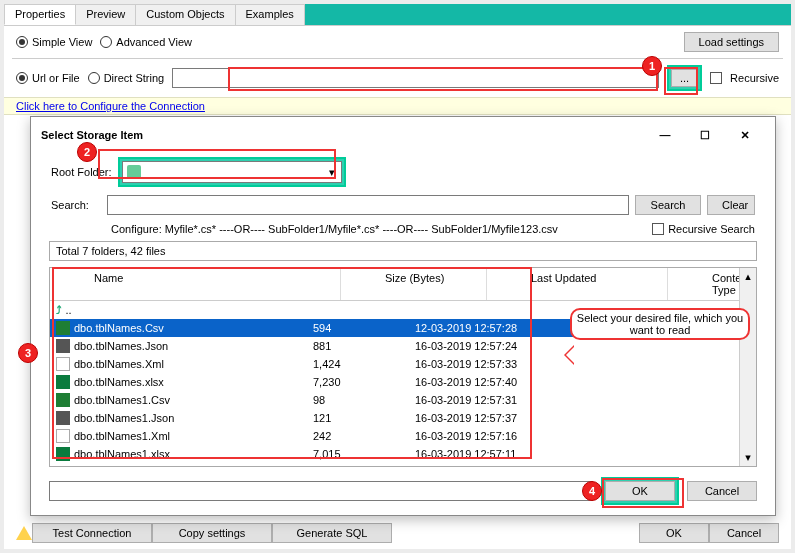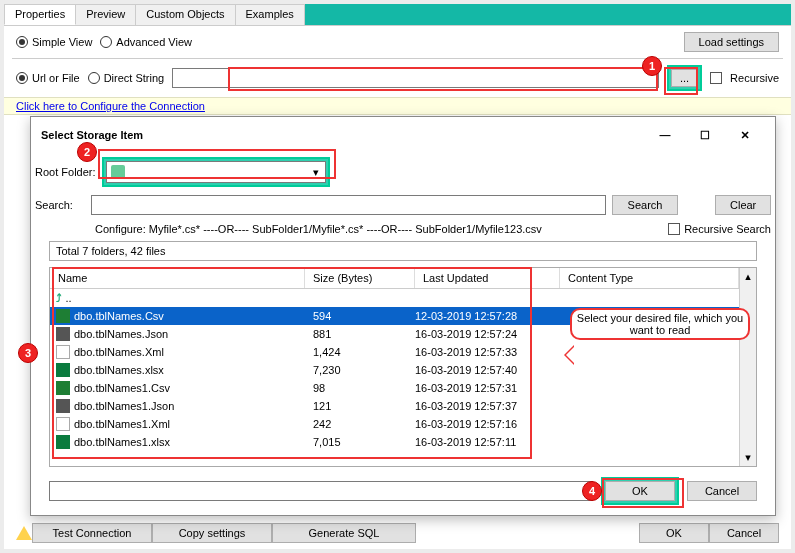--- a/index.html
+++ b/index.html
@@ -15,28 +15,28 @@
   .input { border: 1px solid #7a7a7a; background: #fff; height: 20px; padding: 2px 4px; }
   .link { color: #0000ee; text-decoration: underline; cursor: pointer; }
   .yellow-bar { background: #ffffe0; border-top: 1px solid #e0e0c0; border-bottom: 1px solid #e0e0c0; padding: 2px 12px; }
   .red-box { border: 2px solid #e33; position: absolute; pointer-events: none; }
   .badge { width: 20px; height: 20px; border-radius: 50%; background: #e22; color: #fff; font-weight: bold; display:flex; align-items:center; justify-content:center; position:absolute; border:1px solid #b00; z-index:50;}
   
   .dialog { position: absolute; top: 112px; left: 26px; width: 746px; height: 400px; background: #fff; border: 1px solid #888; box-shadow: 0 4px 12px rgba(0,0,0,.25); z-index:40;}
   .titlebar { display:flex; align-items:center; justify-content:space-between; padding: 6px 10px; font-weight: bold; }
   .winbtns { display:flex; gap:0;}
   .winbtn { width:40px; height:24px; display:flex; align-items:center; justify-content:center; cursor:pointer;}
-  .section { padding: 4px 4px;}
+  .section { padding: 4px 20px;}
   .combo { display:inline-flex; align-items:center; border:1px solid #7a7a7a; height:22px; width:220px; background:#fff; }
   .combo-ico { width:14px; height:14px; background:#6c9; border-radius:2px; margin:0 4px;}
   .combo-arrow { margin-left:auto; padding:0 6px; }
   .filegrid { border:1px solid #aaa; margin: 6px 18px; height:200px; display:flex; overflow:hidden; position:relative;}
   .gridmain { flex:1; overflow:auto;}
   .gridhead { display:flex; border-bottom:1px solid #ccc; background:#fff; position:sticky; top:0;}
-  .gh { border-right:1px solid #ddd; padding:4px 8px; }
+  .gh { border-right:1px solid #ddd; padding:4px 8px;margin-left:36px; }
   .gh.name{flex:0 0 255px;} .gh.size{flex:0 0 110px;} .gh.date{flex:0 0 145px;} .gh.ct{flex:1;}
   .file-row { display:flex; align-items:center; height:18px; }
   .file-row .c-name{flex:0 0 255px; padding-left:6px; display:flex; align-items:center; gap:4px;}
   .file-row .c-size{flex:0 0 110px; padding-left:8px;}
   .file-row .c-date{flex:0 0 145px;}
   .file-row .c-ct{flex:1;}
   .file-row.sel { background:#0a63c9; color:#fff;}
   .scrollbar { width:17px; background:#f0f0f0; border-left:1px solid #ccc; position:relative;}
   .scroll-arrow { width:100%; height:17px; display:flex; align-items:center; justify-content:center; background:#f0f0f0;}
   .callout { position:absolute; top:304px; left:566px; width:180px; background:#fff; border:2px solid #e33; border-radius:10px; padding:2px; text-align:center; z-index:60;}
@@ -116,21 +116,21 @@
         <span></span>
         <span class="combo-arrow">▾</span>
       </span>
     </span>
   </div>
 
   <div class="section" style="display:flex; align-items:center; gap:6px;">
     <span style="width:50px;">Search:</span>
     <input class="input" style="flex: 1 1 0%;">
     <button class="btn" style="width:66px;">Search</button>
-    <button class="btn" style="width:56px;margin-left:31px;">Clear</button>
+    <button class="btn" style="width:48px;">Clear</button>
   </div>
 
   <div class="section" style="display:flex; align-items:center; gap:10px;">
     <span style="width:50px;"></span>
     <span>Configure:  Myfile*.cs*   ----OR----   SubFolder1/Myfile*.cs*   ----OR----   SubFolder1/Myfile123.csv</span>
     <span style="margin-left:auto; display:flex; align-items:center; gap:4px;">
       <span class="chk"></span>
       <span>Recursive Search</span>
     </span>
   </div>
@@ -252,17 +252,17 @@
 <div class="red-box" style="top:474px; left:598px; width:82px; height:30px; z-index:45;"></div>
 
 <div class="callout">
   <span>Select your desired file, which you want to read</span>
 </div>
 
 <div class="bottom-btns">
   <span class="warn-ico"></span>
   <button class="btn" style="width:120px;">Test Connection</button>
   <button class="btn" style="width:120px;">Copy settings</button>
-  <button class="btn" style="width:144px;">Generate SQL</button>
+  <button class="btn" style="width:120px;">Generate SQL</button>
   <div style="flex:1;"></div>
   <button class="btn" style="width:70px;">OK</button>
   <button class="btn" style="width:70px;">Cancel</button>
 </div>
 
 </body></html>

